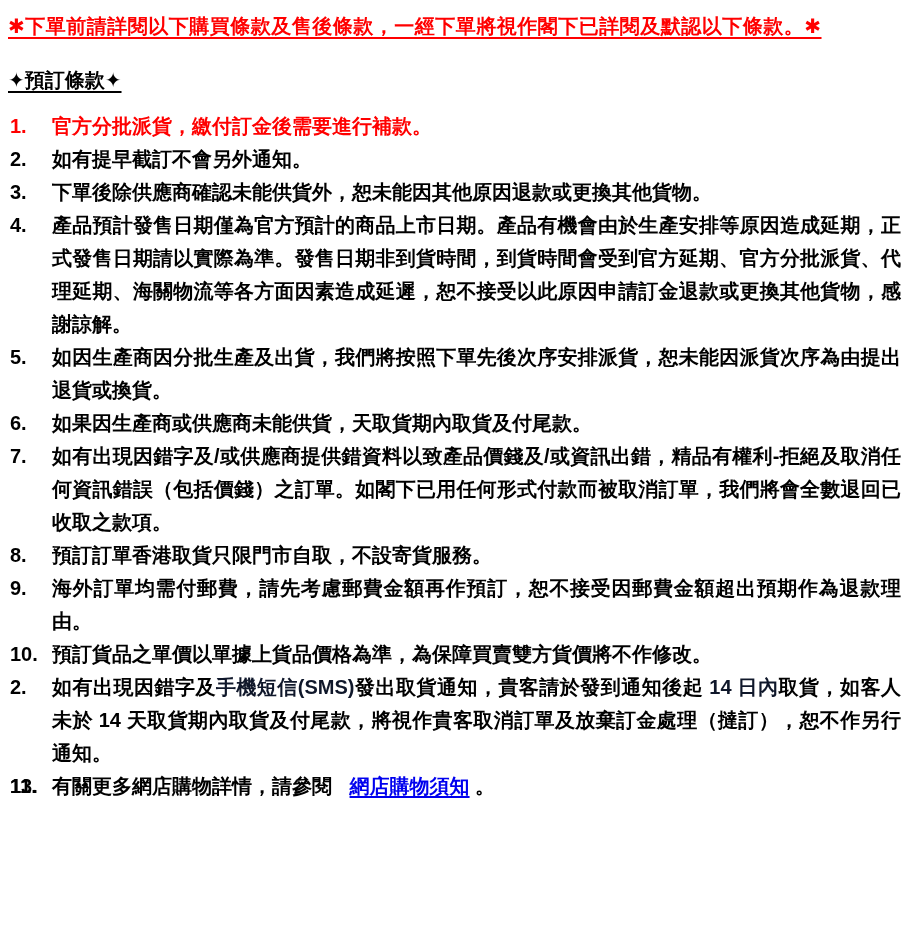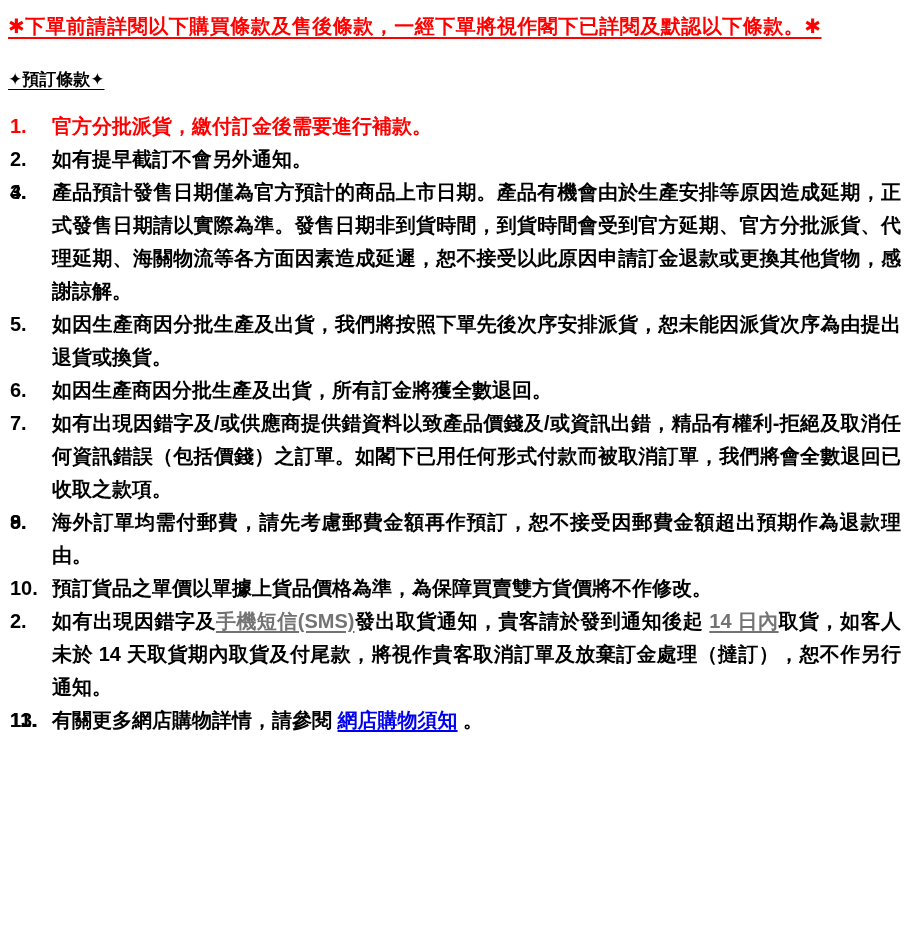--- a/index.html
+++ b/index.html
@@ -22,21 +22,21 @@
     color: #ff0000;
     font-size: 20px;
     line-height: 28px;
     text-decoration: underline;
     text-underline-offset: 4px;
     margin-bottom: 26px;
     letter-spacing: 0.5px;
     white-space: nowrap;
   }
   .section-title {
-    font-size: 17px;
+    font-size: 20px;
     line-height: 28px;
     margin-bottom: 16px;
   }
   .section-title .title-text {
     text-decoration: underline;
     text-underline-offset: 4px;
   }
   .terms { }
   .term {
     position: relative;
@@ -45,49 +45,49 @@
     line-height: 33px;
     text-align: justify;
   }
   .term .num {
     position: absolute;
     left: 2px;
     top: 0;
   }
   .term.red { color: #ff0000; }
   .red-u {
-    color: #737373;
-    text-decoration: underline;
+    color: #0f172a;
     text-underline-offset: 3px;
   }
   .link {
     color: #0000ee;
     text-decoration: underline;
     text-underline-offset: 3px;
     cursor: pointer;
+    margin-left: 12px;
   }
 </style>
 </head>
 <body>
 
 <div class="page">
   <div class="notice">✱下單前請詳閱以下購買條款及售後條款，一經下單將視作閣下已詳閱及默認以下條款。✱</div>
 
   <div class="section-title">
     <span class="title-text">✦預訂條款✦</span>
   </div>
 
   <div class="terms">
       <div class="term red"><span class="num">1.</span><span>官方分批派貨，繳付訂金後需要進行補款。</span></div>
       <div class="term"><span class="num">2.</span><span>如有提早截訂不會另外通知。</span></div>
-      <div class="term"><span class="num">3.</span></div>
+      <div class="term"><span class="num">3.</span><span>下單後除供應商確認未能供貨外，恕未能因其他原因退款或更換其他貨物。</span></div>
       <div class="term"><span class="num">4.</span><span>產品預計發售日期僅為官方預計的商品上市日期。產品有機會由於生產安排等原因造成延期，正式發售日期請以實際為準。發售日期非到貨時間，到貨時間會受到官方延期、官方分批派貨、代理延期、海關物流等各方面因素造成延遲，恕不接受以此原因申請訂金退款或更換其他貨物，感謝諒解。</span></div>
       <div class="term"><span class="num">5.</span><span>如因生產商因分批生產及出貨，我們將按照下單先後次序安排派貨，恕未能因派貨次序為由提出退貨或換貨。</span></div>
-      <div class="term"><span class="num">6.</span><span>如因生產商因分批生產及出貨，所有訂金將獲全數退回。</span></div>
+      <div class="term"><span class="num">6.</span><span>如果因生產商或供應商未能供貨，天取貨期內取貨及付尾款。</span></div>
       <div class="term"><span class="num">7.</span><span>如有出現因錯字及/或供應商提供錯資料以致產品價錢及/或資訊出錯，精品有權利-拒絕及取消任何資訊錯誤（包括價錢）之訂單。如閣下已用任何形式付款而被取消訂單，我們將會全數退回已收取之款項。</span></div>
-      <div class="term"><span class="num">8.</span></div>
+      <div class="term"><span class="num">8.</span><span>預訂訂單香港取貨只限門市自取，不設寄貨服務。</span></div>
       <div class="term"><span class="num">9.</span><span>海外訂單均需付郵費，請先考慮郵費金額再作預訂，恕不接受因郵費金額超出預期作為退款理由。</span></div>
       <div class="term"><span class="num">10.</span><span>預訂貨品之單價以單據上貨品價格為準，為保障買賣雙方貨價將不作修改。</span></div>
       <div class="term"><span class="num">2.</span><span>如有出現因錯字及</span><span class="red-u">手機短信(SMS)</span><span>發出取貨通知，貴客請於發到通知後起 </span><span class="red-u">14 日內</span><span>取貨，如客人未於 14 天取貨期內取貨及付尾款，將視作貴客取消訂單及放棄訂金處理（撻訂），恕不作另行通知。</span></div>
       <div class="term"><span class="num">11.</span></div>
       <div class="term"><span class="num">13.</span><span>有關更多網店購物詳情，請參閱 </span><span class="link">網店購物須知</span><span> 。</span></div>
     </div>
 </div>
 
 </body></html>

